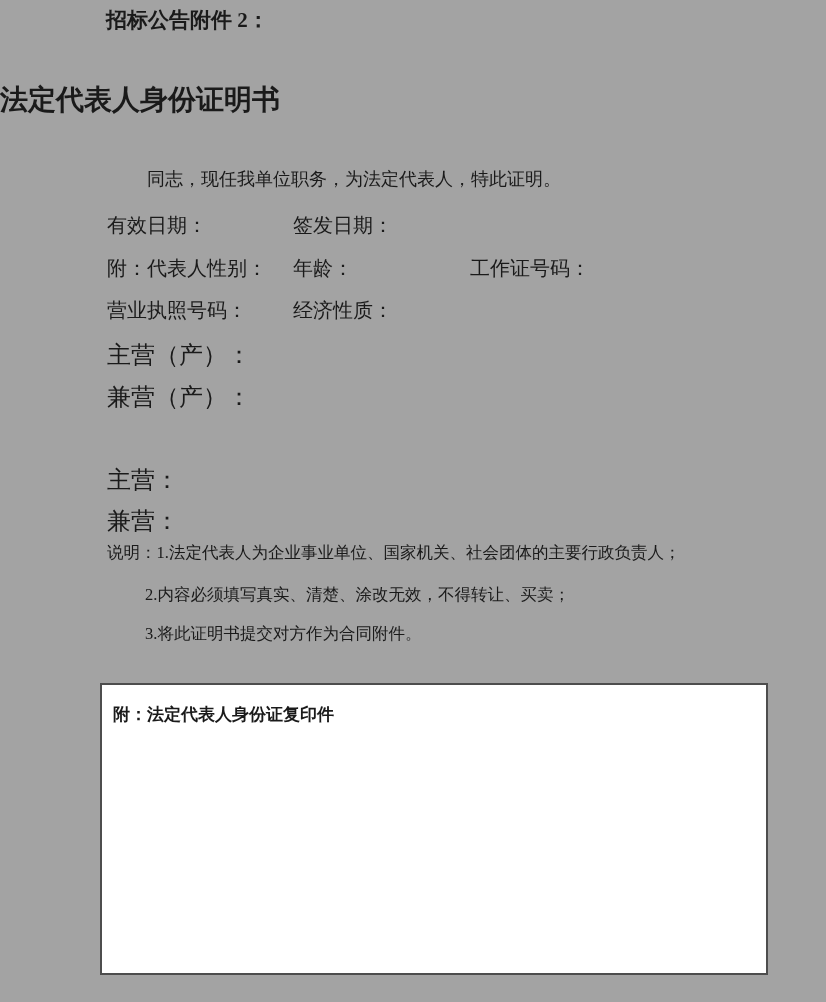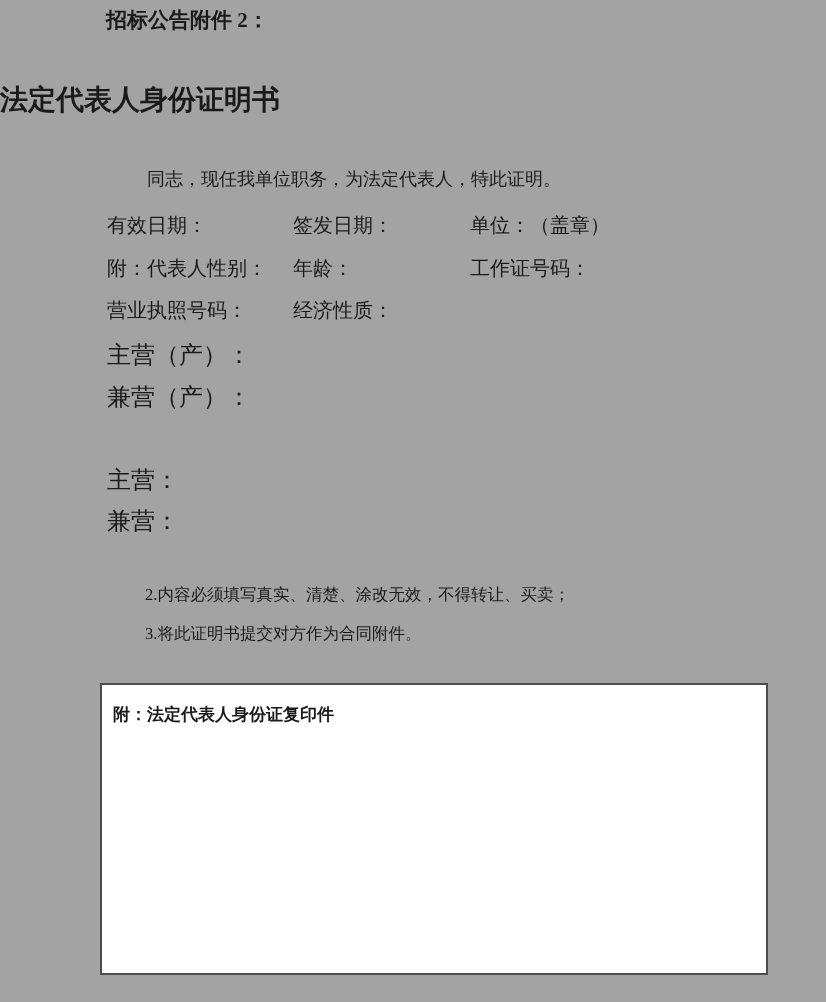--- a/index.html
+++ b/index.html
@@ -92,21 +92,20 @@
 
   <div class="line attachment-label">招标公告附件 2：</div>
 
   <h1 class="doc-title">法定代表人身份证明书</h1>
 
   <div class="line intro">同志，现任我单位职务，为法定代表人，特此证明。</div>
 
   <div class="frow" style="top:213px">
     <span class="col1">有效日期：</span>
     <span class="col2">签发日期：</span>
-    <span class="col3">单位：（盖章）</span>
   </div>
 
   <div class="frow" style="top:256px">
     <span class="col1">附：代表人性别：</span>
     <span class="col2">年龄：</span>
     <span class="col3">工作证号码：</span>
   </div>
 
   <div class="frow" style="top:298px">
     <span class="col1">营业执照号码：</span>
@@ -115,20 +114,23 @@
 
   <div class="line field" style="top:341px">主营（产）：</div>
 
   <div class="line field" style="top:383px">兼营（产）：</div>
 
 
   <div class="line field" style="top:466px">主营：</div>
 
   <div class="line field" style="top:507px">兼营：</div>
 
+  <div class="line note" style="left:107px; top:543px">
+    <span>说明：</span><span>1.法定代表人为企业事业单位、国家机关、社会团体的主要行政负责人；</span>
+  </div>
 
   <div class="line note" style="left:145px; top:585px">2.内容必须填写真实、清楚、涂改无效，不得转让、买卖；</div>
 
   <div class="line note" style="left:145px; top:624px">3.将此证明书提交对方作为合同附件。</div>
 
   <div class="attach-box" style="border-color: rgb(77, 77, 77);">
     <div class="attach-box-label">附：法定代表人身份证复印件</div>
   </div>
 
 </div>

